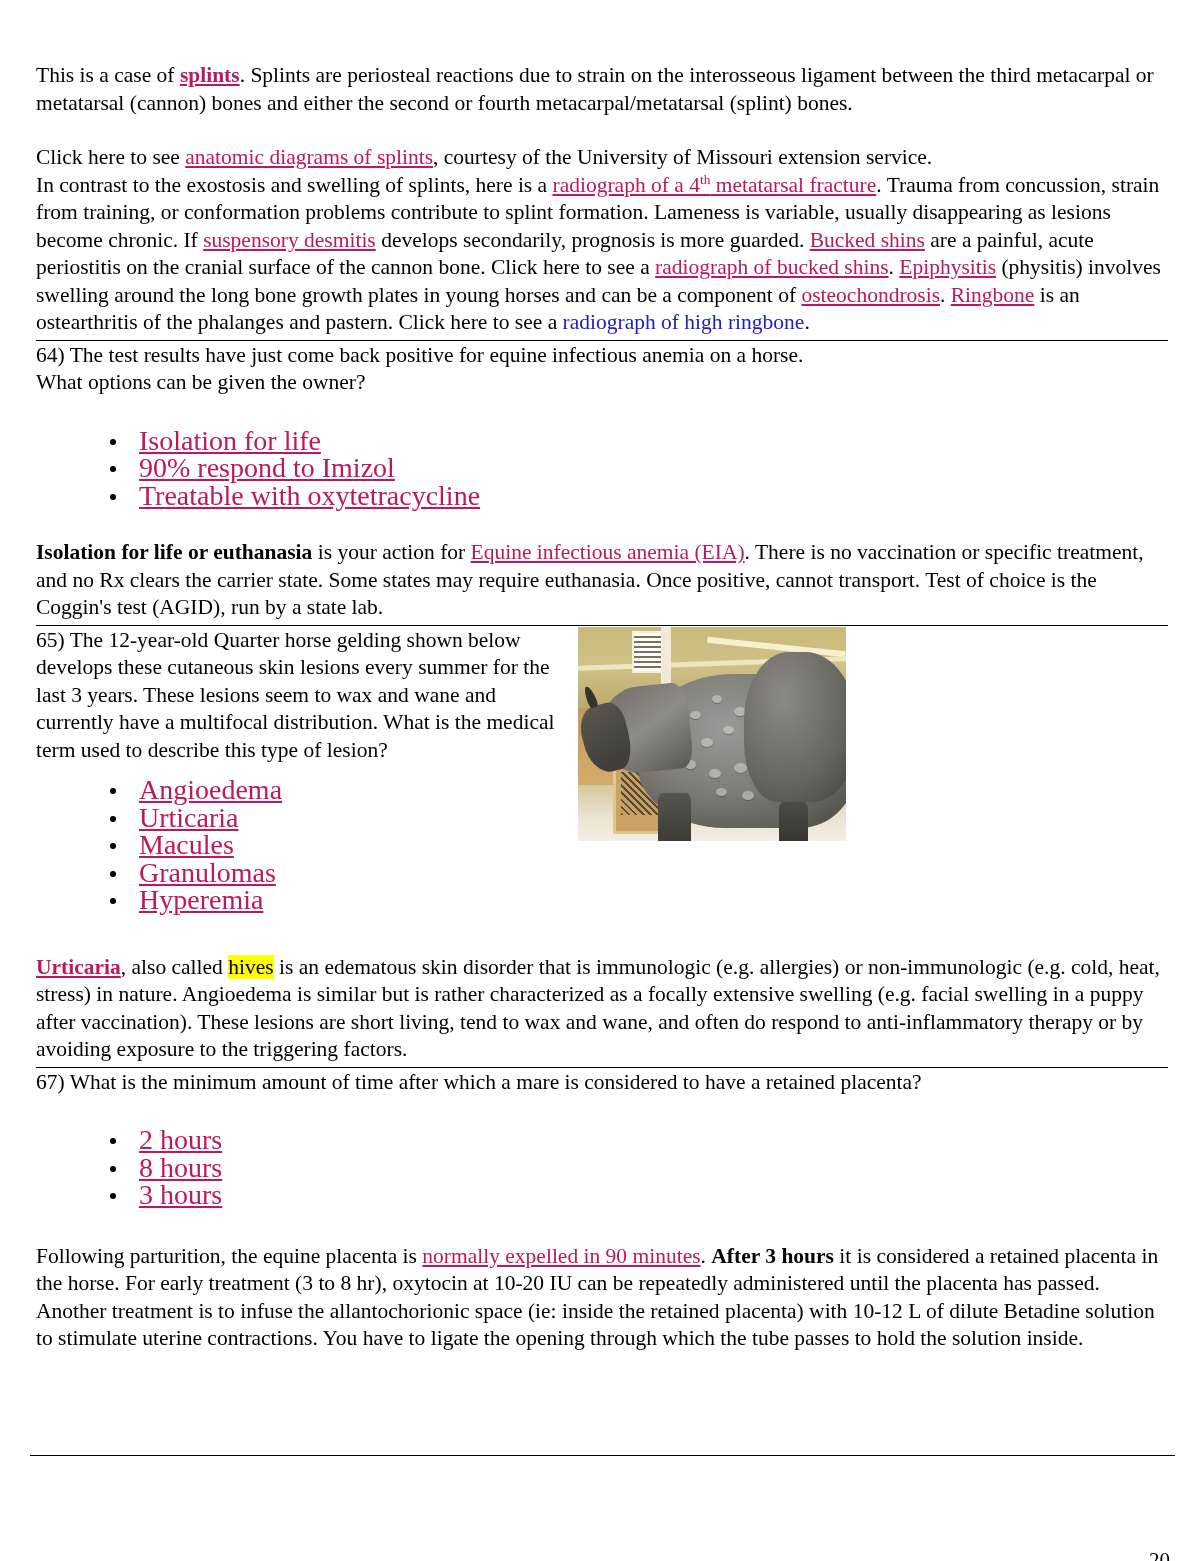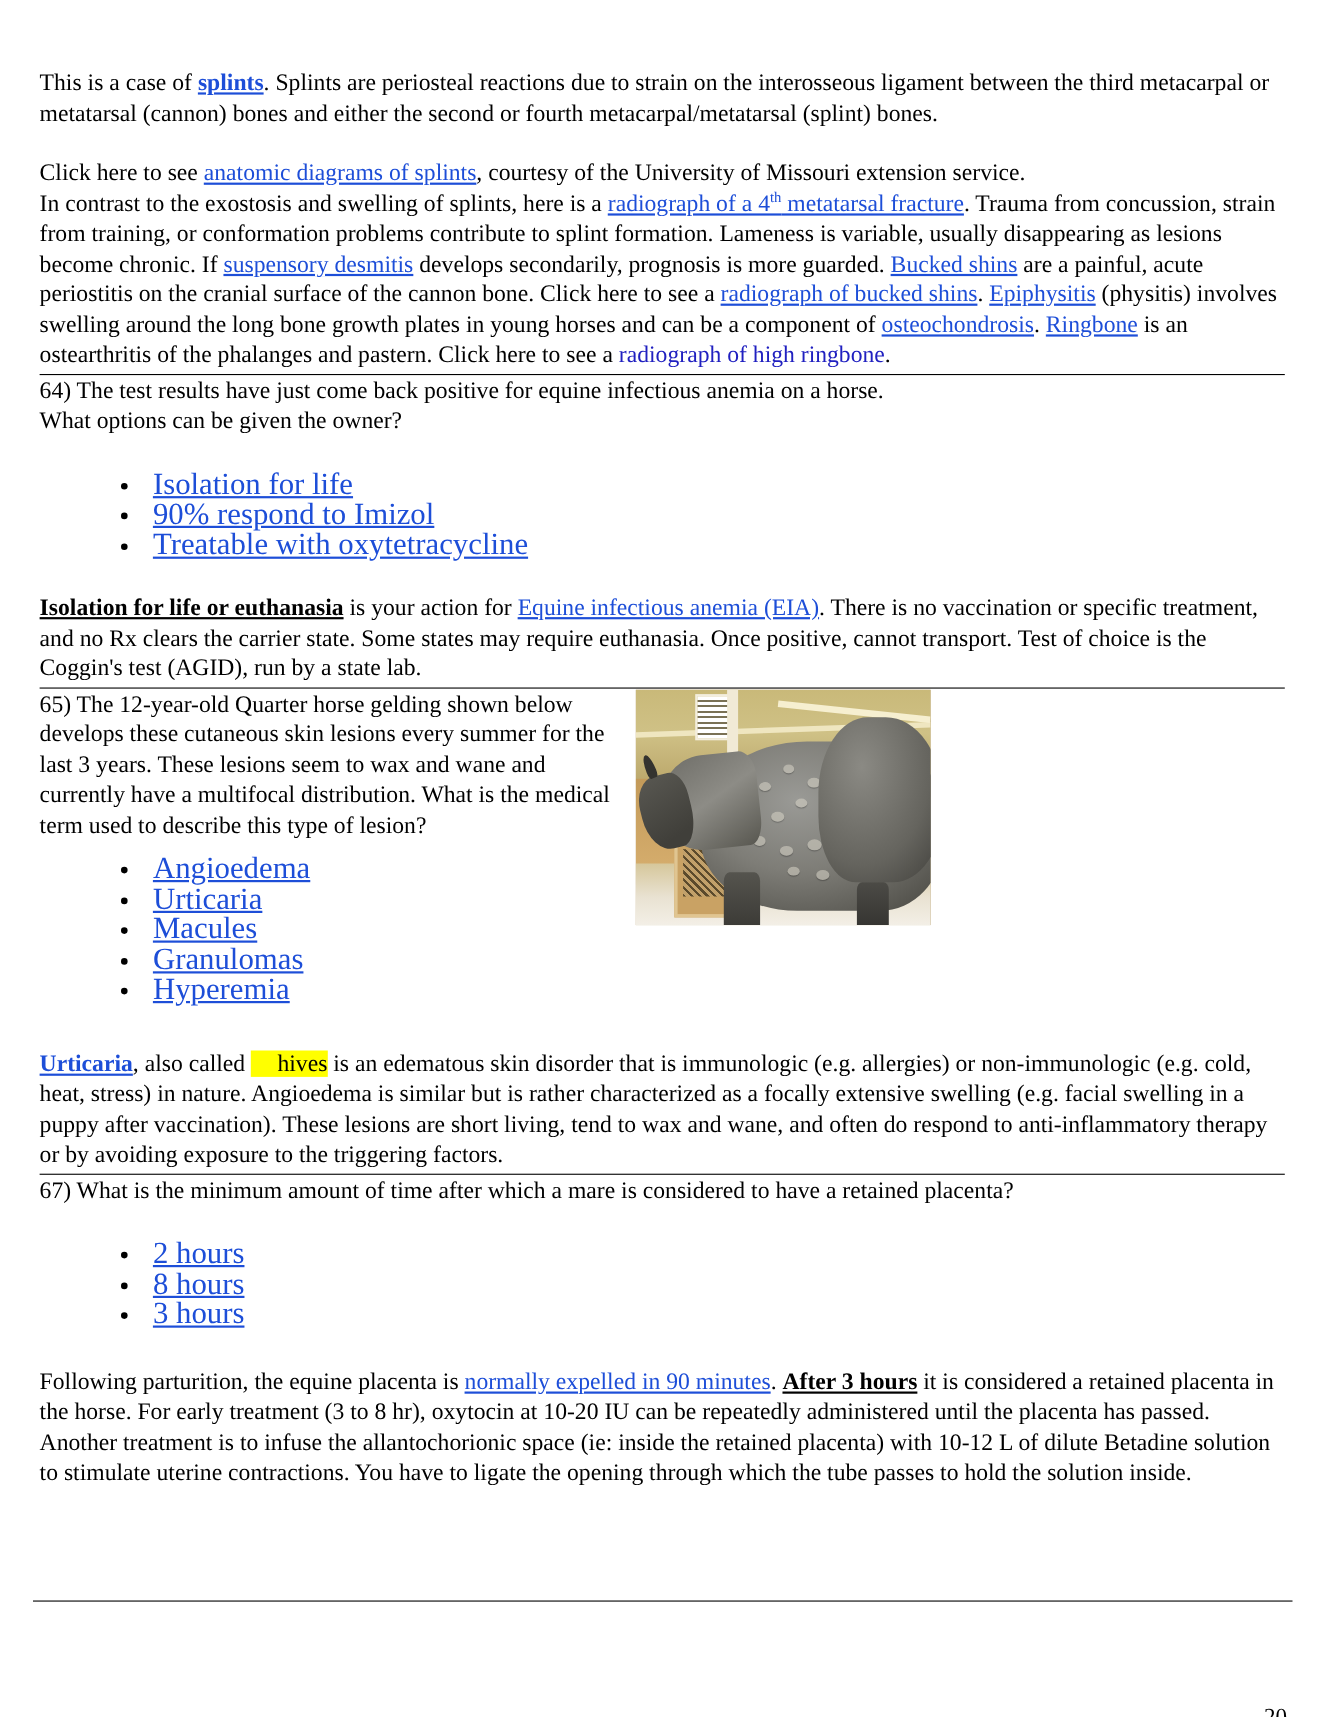--- a/index.html
+++ b/index.html
@@ -32,30 +32,30 @@
   p.para {
     margin: 0;
     font-size: 21.5px;
     line-height: 27.5px;
     text-align: left;
   }
   .gap-sm { height: 27px; }
   .gap-xs { height: 12px; }
   .gap-md { height: 30px; }
   a.lnk {
-    color: #1d4ed8;
+    color: #be185d;
   }
   a.lnk-plain {
     color: #2020C0;
     text-decoration: none;
   }
-  b.bold { font-weight: bold; text-decoration: underline; }
+  b.bold { font-weight: bold; }
   a.lnk.bold { font-weight: bold; }
   sup { font-size: 0.62em; vertical-align: super; line-height: 0; }
-  .hl { background: #FFFF00; padding-left: 24px; }
+  .hl { background: #FFFF00; }
   hr.sep {
     border: none;
     border-top: 1.6px solid #000000;
     margin: 3px 0 1px 0;
     width: 1132px;
     height: 0;
   }
   ul.choices {
     margin: 0;
     padding: 0 0 0 72px;

